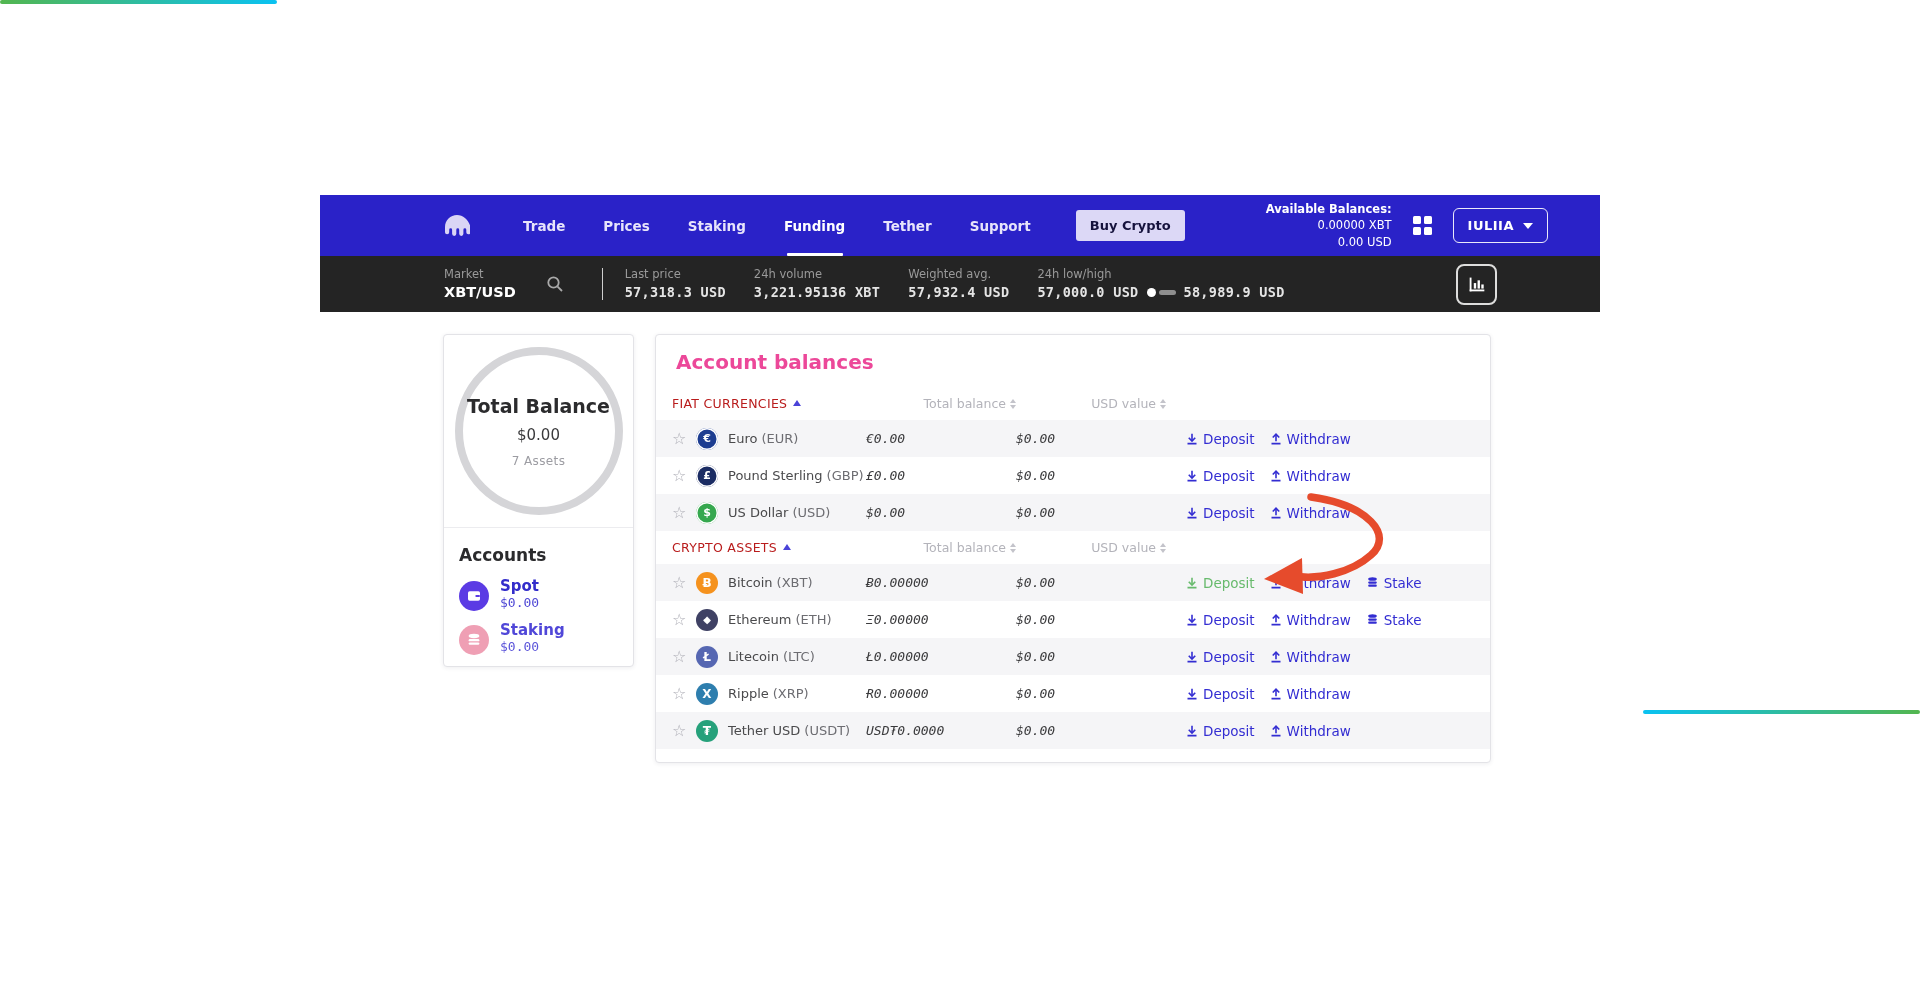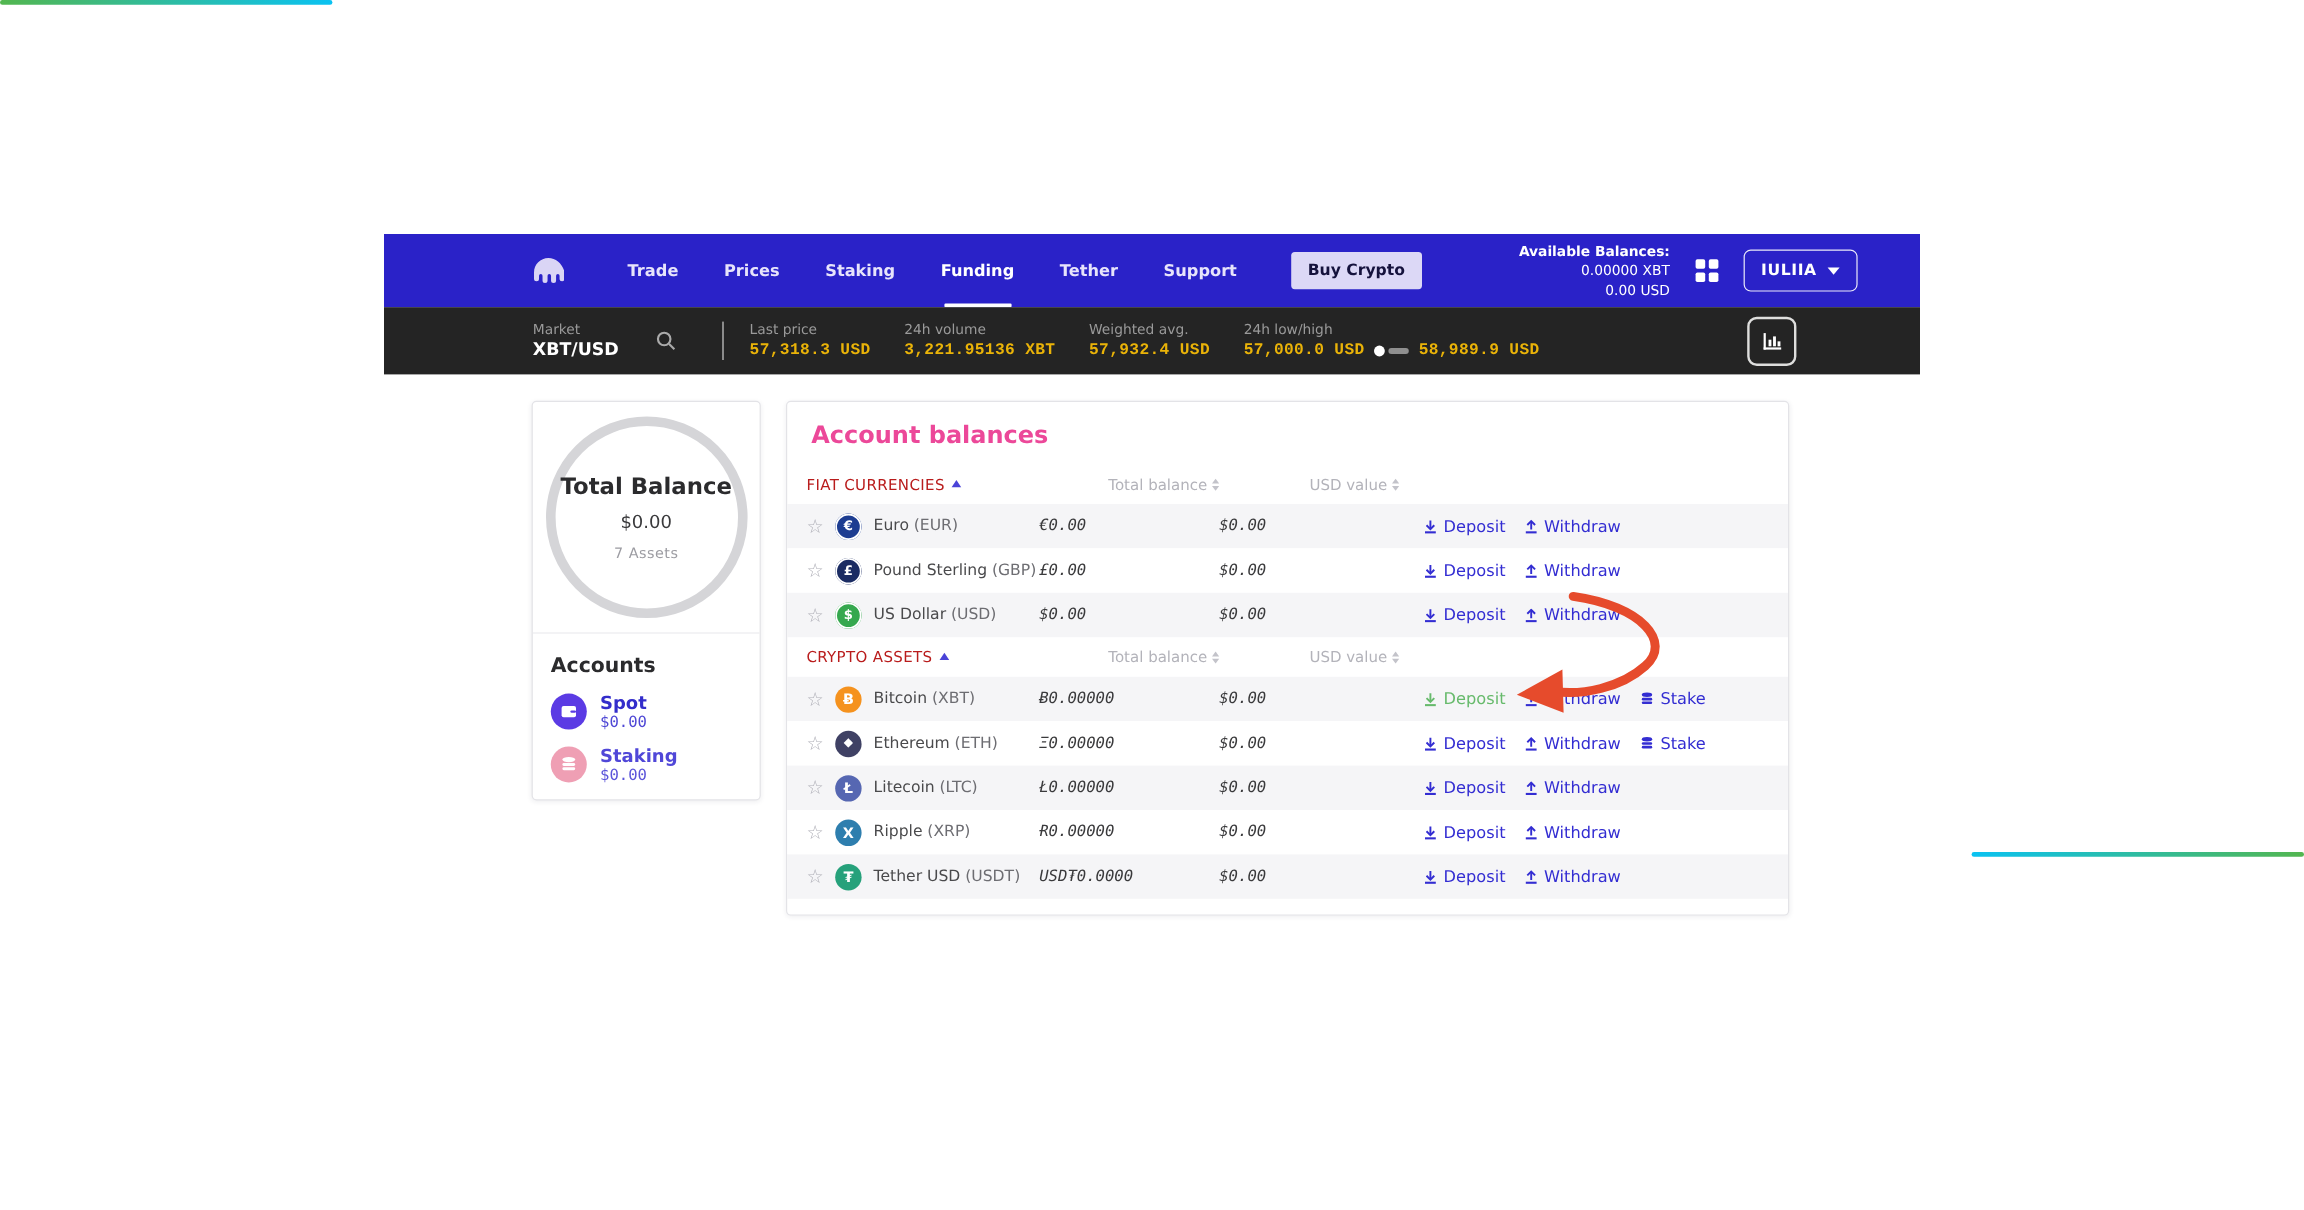--- a/index.html
+++ b/index.html
@@ -37,21 +37,21 @@
     border:1.5px solid rgba(255,255,255,.9); border-radius:6px; padding:9px 14px;
     color:#fff; font-family:inherit; font-size:13px; font-weight:700; letter-spacing:.5px; }
   .caret-down { width:0; height:0; border-left:5px solid transparent; border-right:5px solid transparent;
     border-top:6px solid #fff; }
 
   
   .marketbar { position:absolute; left:320px; top:256px; width:1280px; height:56px;
     background:#242424; display:flex; align-items:center; }
   .stat { line-height:1; }
   .stat .slabel { font-size:11.5px; color:#9a9a9a; margin-bottom:5px; }
-  .stat .sval { font-size:13.5px; font-weight:700; color:#eab308; letter-spacing:.3px;font-family:Liberation Mono, monospace; }
+  .stat .sval { font-size:13.5px; font-weight:700; color:#e5e5e5; letter-spacing:.3px; }
   .market-block { margin-left:124px; }
   .market-block .pair { font-size:14.5px; font-weight:700; color:#fff; }
   .mk-search { margin-left:30px; cursor:pointer; display:flex; }
   .vdiv { width:1px; height:32px; background:#cfcfcf; margin-left:38px; }
   .market-stats { display:flex; gap:28px; margin-left:22px; }
   .lowhigh { margin-left:28px; }
   .lowhigh .sval { display:flex; align-items:center; gap:8px; }
   .range-ind { display:inline-flex; align-items:center; gap:3px; }
   .range-ind .dot { width:9px; height:9px; border-radius:50%; background:#fff; }
   .range-ind .dash { width:17px; height:5px; border-radius:2.5px; background:#8f8f8f; }
@@ -65,21 +65,21 @@
   .left-card { left:443px; top:334px; width:191px; height:333px; }
   .circle-section { height:193px; border-bottom:1px solid #ececef; display:flex;
     align-items:center; justify-content:center; }
   .tb-circle { width:168px; height:168px; border:8px solid #d5d5d8; border-radius:50%;
     display:flex; flex-direction:column; align-items:center; justify-content:center; background:#fff; }
   .tb-title { font-size:19px; font-weight:700; color:#2b2b2d; }
   .tb-value { font-size:15px; color:#3a3a3c; margin-top:9px; }
   .tb-assets { font-size:12px; color:#9c9ca2; margin-top:10px; letter-spacing:.4px; }
   .accounts { padding:17px 15px 0; }
   .accounts h3 { margin:0 0 13px; font-size:17px; font-weight:700; color:#2b2b2d; }
-  .acct-row { display:flex; align-items:flex-start; gap:11px; margin-bottom:11px; cursor:pointer; }
+  .acct-row { display:flex; align-items:flex-end; gap:11px; margin-bottom:11px; cursor:pointer; }
   .acct-icon { width:30px; height:30px; border-radius:50%; display:flex; align-items:center;
     justify-content:center; flex:none; }
   .acct-name { font-size:15px; font-weight:700; line-height:1.15; }
   .acct-val { font-size:13px; line-height:1.2; }
 
   
   .main-card { left:655px; top:334px; width:836px; height:429px; }
   .card-header { display:flex; align-items:center; padding:15px 20px 13px; }
   .card-title { font-size:20px; font-weight:700; color:#ec4899; }
   .controls { margin-left:auto; display:flex; align-items:center; gap:13px; }

